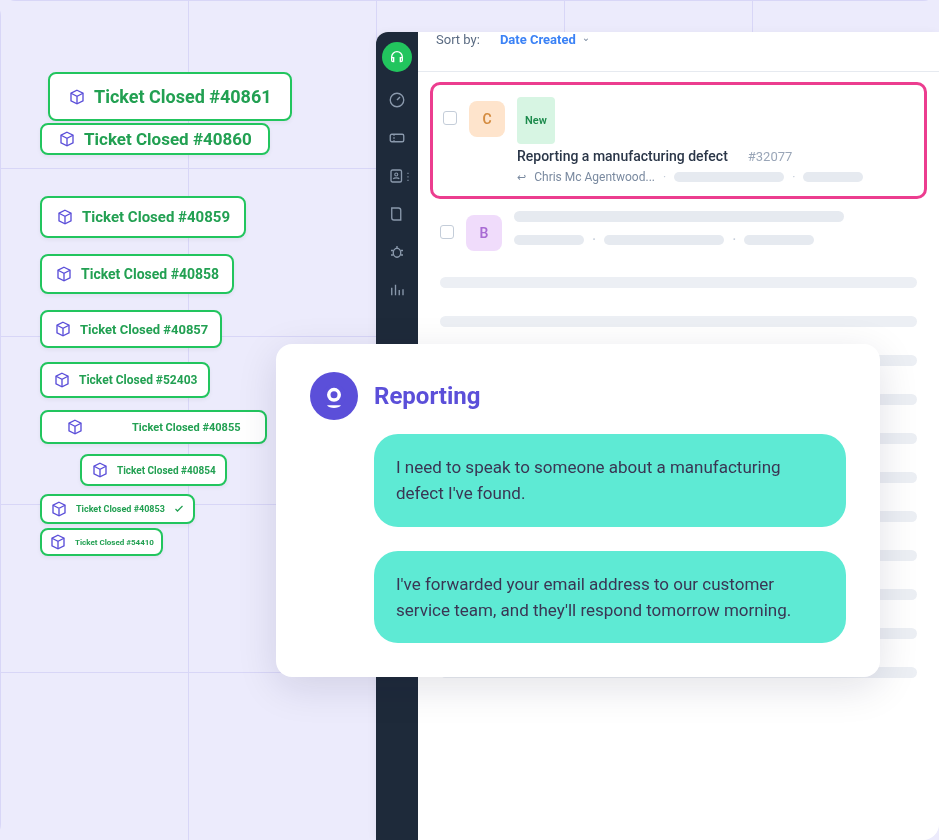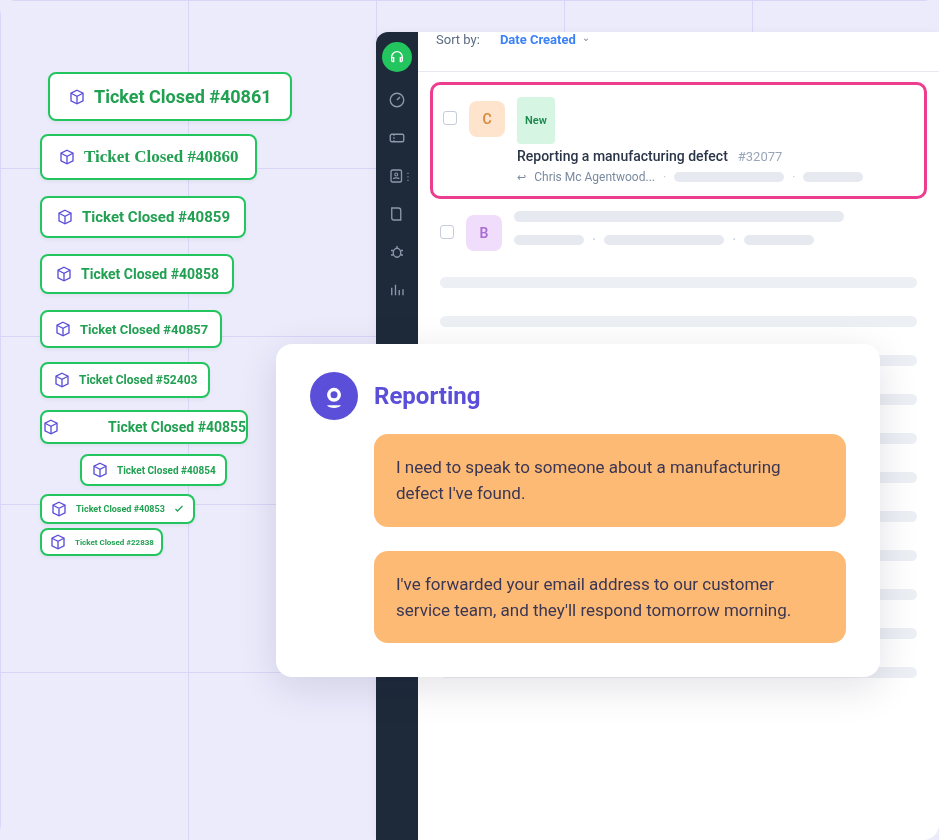--- a/index.html
+++ b/index.html
@@ -148,21 +148,21 @@
   display: inline-block;
   background: #D7F5E3;
   color: #1C8A4C;
   font-size: 11px;
   font-weight: 600;
   padding: 17px 8px;
   border-radius: 4px;
   margin-bottom: 4px;
 }
 .subject-line {
-  display: flex; align-items: center; gap: 10px;
+  display: flex; align-items: center; gap: 20px;
   font-size: 14px;
 }
 .subject-line .subj { color: #2A3648; font-weight: 500; }
 .subject-line .tid { color: #9AA6B8; font-size: 13px; }
 .meta-line {
   display: flex; align-items: center; gap: 8px;
   margin-top: 6px;
   font-size: 12px;
   color: #7A8AA0;
 }
@@ -204,43 +204,43 @@
 .sp-customer { background: #5B4FD9; }
 .sp-gleen { background: linear-gradient(135deg, #C03BDE, #7B3FE4); }
 .speaker .sp-name {
   font-size: 24px;
   font-weight: 700;
 }
 .sp-name.customer { color: #5B4FD9; }
 .sp-name.gleen { color: #D23CB5; }
 .bubble {
   margin-left: 64px;
-  background: #fdba74;
-  border-radius: 14px;
+  background: #5eead4;
+  border-radius: 24px;
   padding: 20px 22px;
   font-size: 17px;
   line-height: 1.55;
   color: #3A3654;
   margin-bottom: 24px;
 }
 </style>
 </head>
 <body>
 
 <div class="grid-bg"></div>
 
 <div id="pill-container">
     <div class="ticket-pill" style="top: 72px; left: 40px; font-size: 18px; padding: 12px 18px; margin-left: 8px;">
       <svg class="pill-icon" width="20" height="20" viewBox="0 0 24 24">
         <path d="M12 3l8 4v10l-8 4-8-4V7l8-4z" fill="none" stroke="#5B4FD9" stroke-width="1.8"></path>
         <path d="M4 7l8 4 8-4M12 11v10" stroke="#5B4FD9" stroke-width="1.8" fill="none"></path>
       </svg>
       <span>Ticket Closed #40861</span>
     </div>
-    <div class="ticket-pill" style="top: 134px; left: 40px; font-size: 17px; padding: 11px 16px; font-family: Liberation Serif, serif;">
+    <div class="ticket-pill" style="top: 123px; left: 40px; font-size: 17px; padding: 4px 16px;">
       <svg class="pill-icon" width="19" height="19" viewBox="0 0 24 24">
         <path d="M12 3l8 4v10l-8 4-8-4V7l8-4z" fill="none" stroke="#5B4FD9" stroke-width="1.8"></path>
         <path d="M4 7l8 4 8-4M12 11v10" stroke="#5B4FD9" stroke-width="1.8" fill="none"></path>
       </svg>
       <span>Ticket Closed #40860</span>
     </div>
     <div class="ticket-pill" style="top: 196px; left: 40px; font-size: 15px; padding: 10px 14px;">
       <svg class="pill-icon" width="17" height="17" viewBox="0 0 24 24">
         <path d="M12 3l8 4v10l-8 4-8-4V7l8-4z" fill="none" stroke="#5B4FD9" stroke-width="1.8"></path>
         <path d="M4 7l8 4 8-4M12 11v10" stroke="#5B4FD9" stroke-width="1.8" fill="none"></path>
@@ -261,21 +261,21 @@
       </svg>
       <span>Ticket Closed #40857</span>
     </div>
     <div class="ticket-pill" style="top: 362px; left: 40px; font-size: 12px; padding: 7px 11px;">
       <svg class="pill-icon" width="14" height="14" viewBox="0 0 24 24">
         <path d="M12 3l8 4v10l-8 4-8-4V7l8-4z" fill="none" stroke="#5B4FD9" stroke-width="1.8"></path>
         <path d="M4 7l8 4 8-4M12 11v10" stroke="#5B4FD9" stroke-width="1.8" fill="none"></path>
       </svg>
       <span>Ticket Closed #52403</span>
     </div>
-    <div class="ticket-pill" style="top: 410px; left: 40px; font-size: 14px; padding: 6px 0; gap: 48px;">
+    <div class="ticket-pill" style="top: 410px; left: 40px; font-size: 11px; padding: 6px 24px; gap: 48px;">
       <svg class="pill-icon" width="12" height="12" viewBox="0 0 24 24">
         <path d="M12 3l8 4v10l-8 4-8-4V7l8-4z" fill="none" stroke="#5B4FD9" stroke-width="1.8"></path>
         <path d="M4 7l8 4 8-4M12 11v10" stroke="#5B4FD9" stroke-width="1.8" fill="none"></path>
       </svg>
       <span>Ticket Closed #40855</span>
     </div>
     <div class="ticket-pill" style="top: 454px; left: 40px; font-size: 10px; padding: 5px 9px; margin-left: 40px;">
       <svg class="pill-icon" width="11" height="11" viewBox="0 0 24 24">
         <path d="M12 3l8 4v10l-8 4-8-4V7l8-4z" fill="none" stroke="#5B4FD9" stroke-width="1.8"></path>
         <path d="M4 7l8 4 8-4M12 11v10" stroke="#5B4FD9" stroke-width="1.8" fill="none"></path>
@@ -290,21 +290,21 @@
       <span>Ticket Closed #40853</span>
       <svg class="check-icon" viewBox="0 0 24 24">
         <path d="M5 12l4 4 10-10" fill="none" stroke="#22A052" stroke-width="2.5"></path>
       </svg>
     </div>
     <div class="ticket-pill" style="top: 528px; left: 40px; font-size: 8px; padding: 3px 7px;">
       <svg class="pill-icon" width="9" height="9" viewBox="0 0 24 24">
         <path d="M12 3l8 4v10l-8 4-8-4V7l8-4z" fill="none" stroke="#5B4FD9" stroke-width="1.8"></path>
         <path d="M4 7l8 4 8-4M12 11v10" stroke="#5B4FD9" stroke-width="1.8" fill="none"></path>
       </svg>
-      <span>Ticket Closed #22838</span>
+      <span>Ticket Closed #54410</span>
     </div>
   </div>
 
 <div class="app-panel">
   <div class="sidebar">
     <div class="logo-circle">
       <svg width="16" height="16" viewBox="0 0 24 24">
           <path fill="none" stroke="#fff" stroke-width="2" d="M4 13v-1a8 8 0 0116 0v1M4 13v4a2 2 0 002 2h1v-6H4zm16 0v4a2 2 0 01-2 2h-1v-6h3z"></path>
         </svg>
     </div>

